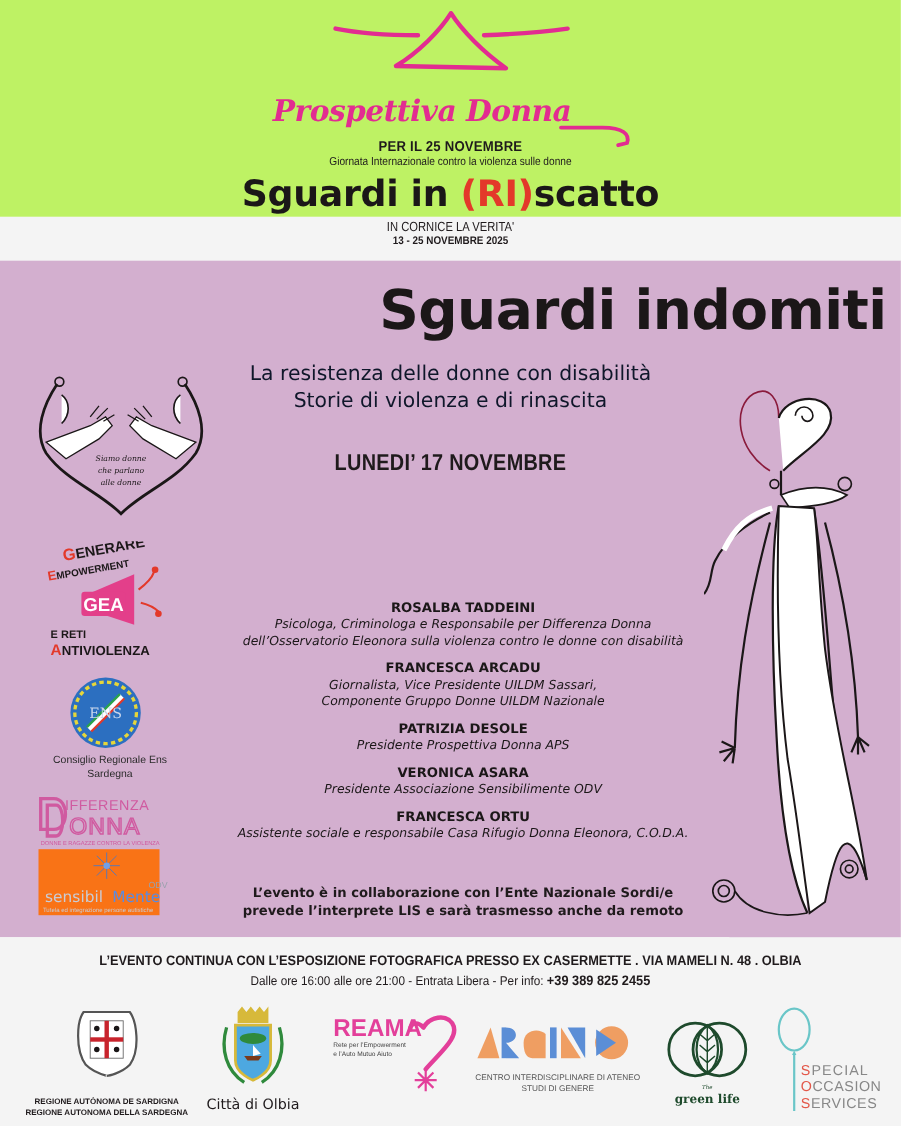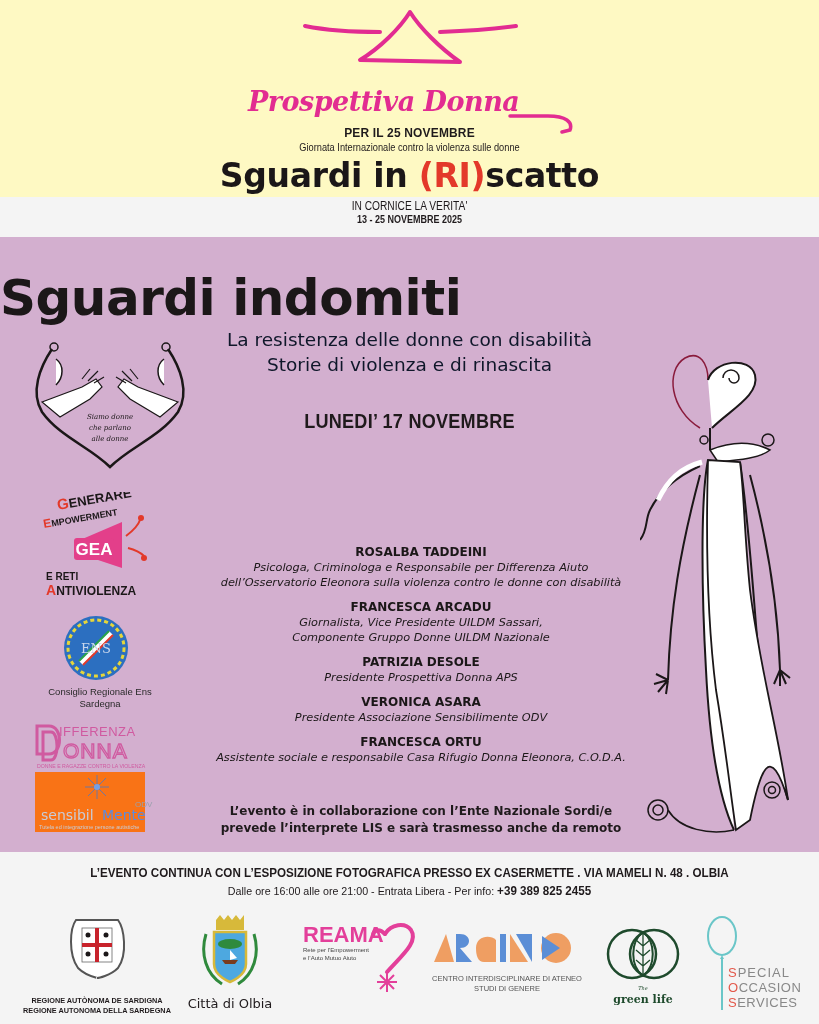--- a/index.html
+++ b/index.html
@@ -1,20 +1,20 @@
 <!DOCTYPE html>
 <html><head>
 <meta charset="utf-8">
 <style>
   * { box-sizing: border-box; margin: 0; padding: 0; }
   html, body { width: 819px; height: 1024px; overflow: hidden; background: #f4f4f4; }
   body { position: relative; font-family: "Liberation Sans", sans-serif; color: #1f1a1c; }
 
   
-  .header { position: absolute; left: 0; top: 0; width: 819px; height: 197px; background: #fef9c3; }
+  .header { position: absolute; left: 0; top: 0; width: 819px; height: 197px; background: #bef264; }
   .tent-logo { position: absolute; left: 300px; top: 8px; width: 220px; height: 60px; }
   .brand-script {
     position: absolute; left: 248px; top: 86px; width: 330px; height: 48px;
   }
   .brand-script .script-text {
     position: absolute; left: 0; top: 0;
     font-family: "DejaVu Serif", serif; font-style: italic; font-weight: bold;
     font-size: 27px; color: #e22c91; letter-spacing: -0.5px; white-space: nowrap;
   }
   .brand-script svg { position: absolute; left: 0; top: 0; }
@@ -38,21 +38,21 @@
   }
   .date-range {
     position: absolute; left: 0; width: 819px; top: 214px; text-align: center;
     font-family: "Liberation Sans", sans-serif; font-weight: bold; font-size: 10px; transform: scaleX(0.9);
   }
 
   
   .band { position: absolute; left: 0; top: 237px; width: 819px; height: 615px; background: #d3afcf; }
 
   .event-title {
-    position: absolute; left: 0; width: 806px; top: 32px; text-align: left;
+    position: absolute; left: 0; width: 806px; top: 16px; text-align: right;
     font-family: "DejaVu Sans", sans-serif; font-weight: bold; font-size: 50px; letter-spacing: -0.5px; color: #1b1718;
   }
   .subtitle {
     position: absolute; left: 0; width: 819px; top: 90px; text-align: center;
     font-family: "DejaVu Sans", sans-serif; font-size: 18.5px; line-height: 25px; color: #0f172a;
   }
   .date-heading {
     position: absolute; left: 0; width: 819px; top: 172px; text-align: center;
     font-family: "Liberation Sans", sans-serif; font-weight: bold; font-size: 21px; letter-spacing: 0.3px;
     transform: scaleX(0.86);
@@ -133,21 +133,21 @@
   <div class="subtitle">
     <div>La resistenza delle donne con disabilità</div>
     <div>Storie di violenza e di rinascita</div>
   </div>
 
   <div class="date-heading">LUNEDI’ 17 NOVEMBRE</div>
 
   <div class="speakers">
     <div class="speaker">
       <div class="name">ROSALBA TADDEINI</div>
-      <div class="role">Psicologa, Criminologa e Responsabile per Differenza Aiuto</div>
+      <div class="role">Psicologa, Criminologa e Responsabile per Differenza Donna</div>
       <div class="role">dell’Osservatorio Eleonora sulla violenza contro le donne con disabilità</div>
     </div>
     <div class="speaker">
       <div class="name">FRANCESCA ARCADU</div>
       <div class="role">Giornalista, Vice Presidente UILDM Sassari,</div>
       <div class="role">Componente Gruppo Donne UILDM Nazionale</div>
     </div>
     <div class="speaker">
       <div class="name">PATRIZIA DESOLE</div>
       <div class="role">Presidente Prospettiva Donna APS</div>

